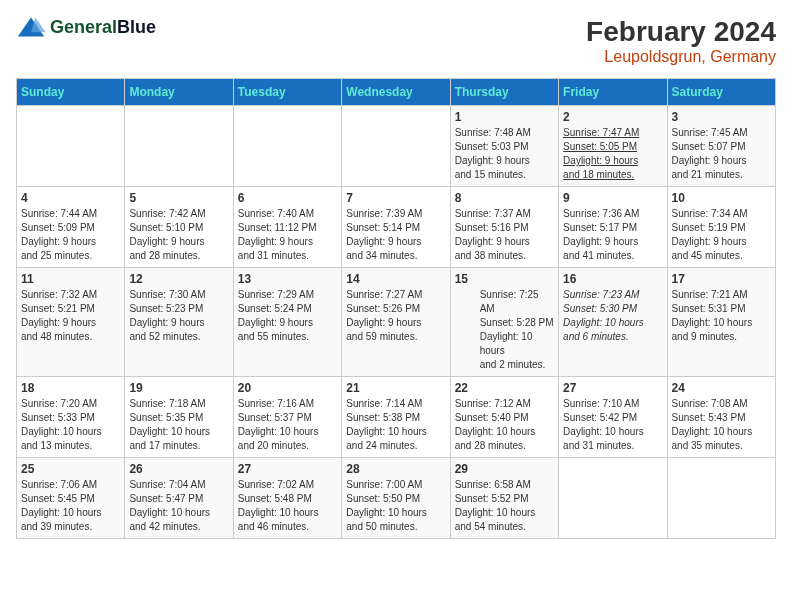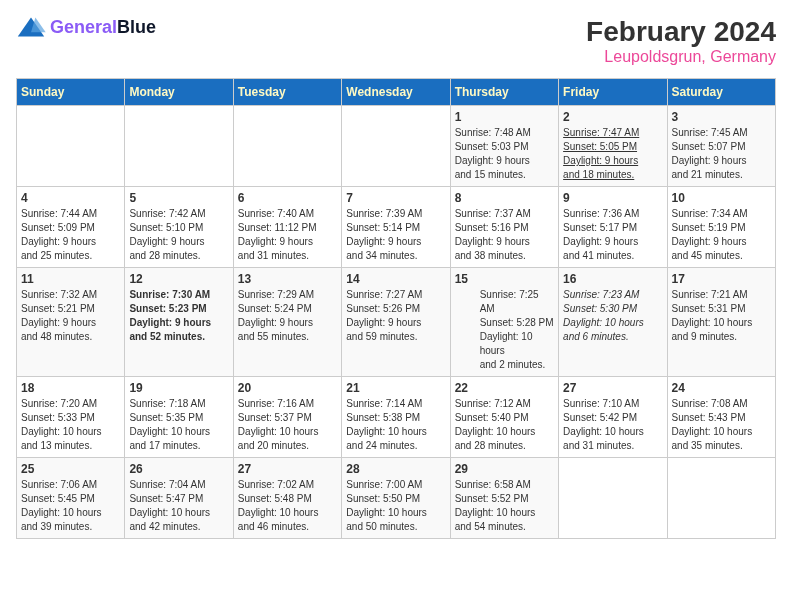--- a/index.html
+++ b/index.html
@@ -17,51 +17,51 @@
       margin-bottom: 12px;
     }
     .logo {
       display: flex;
       align-items: center;
       gap: 4px;
     }
     .logo-text-general {
       font-size: 18px;
       font-weight: bold;
-      color: #8b5cf6;
+      color: #14532d;
     }
     .logo-text-blue {
       font-size: 18px;
       font-weight: bold;
       color: #0f172a;
     }
     .logo-icon {
       width: 30px;
       height: 22px;
     }
     .title-area {
       text-align: right;
     }
     .main-title {
       font-size: 28px;
       font-weight: bold;
       color: #333;
     }
     .subtitle {
       font-size: 16px;
-      color: #ec4899;
+      color: #c2410c;
     }
     table {
       width: 100%;
       border-collapse: collapse;
       table-layout: fixed;
     }
     thead tr th {
       background-color: #1a6ec0;
-      color: #fef9c3;
+      color: #5eead4;
       font-size: 12px;
       font-weight: bold;
       padding: 6px 4px;
       text-align: left;
       border: 1px solid #ccc;
     }
     tbody tr td {
       border: 1px solid #ccc;
       vertical-align: top;
       padding: 4px;
@@ -200,21 +200,21 @@
       <tr>
         <td>
           <span class="day-number">11</span>
           <div class="day-info" style="white-space: pre-line;">Sunrise: 7:32 AM
 Sunset: 5:21 PM
 Daylight: 9 hours
 and 48 minutes.</div>
         </td>
         <td>
           <span class="day-number">12</span>
-          <div class="day-info" style="white-space: pre-line; font-weight: bold;">Sunrise: 7:30 AM
+          <div class="day-info" style="white-space: pre-line;">Sunrise: 7:30 AM
 Sunset: 5:23 PM
 Daylight: 9 hours
 and 52 minutes.</div>
         </td>
         <td>
           <span class="day-number">13</span>
           <div class="day-info" style="white-space: pre-line;">Sunrise: 7:29 AM
 Sunset: 5:24 PM
 Daylight: 9 hours
 and 55 minutes.</div>

